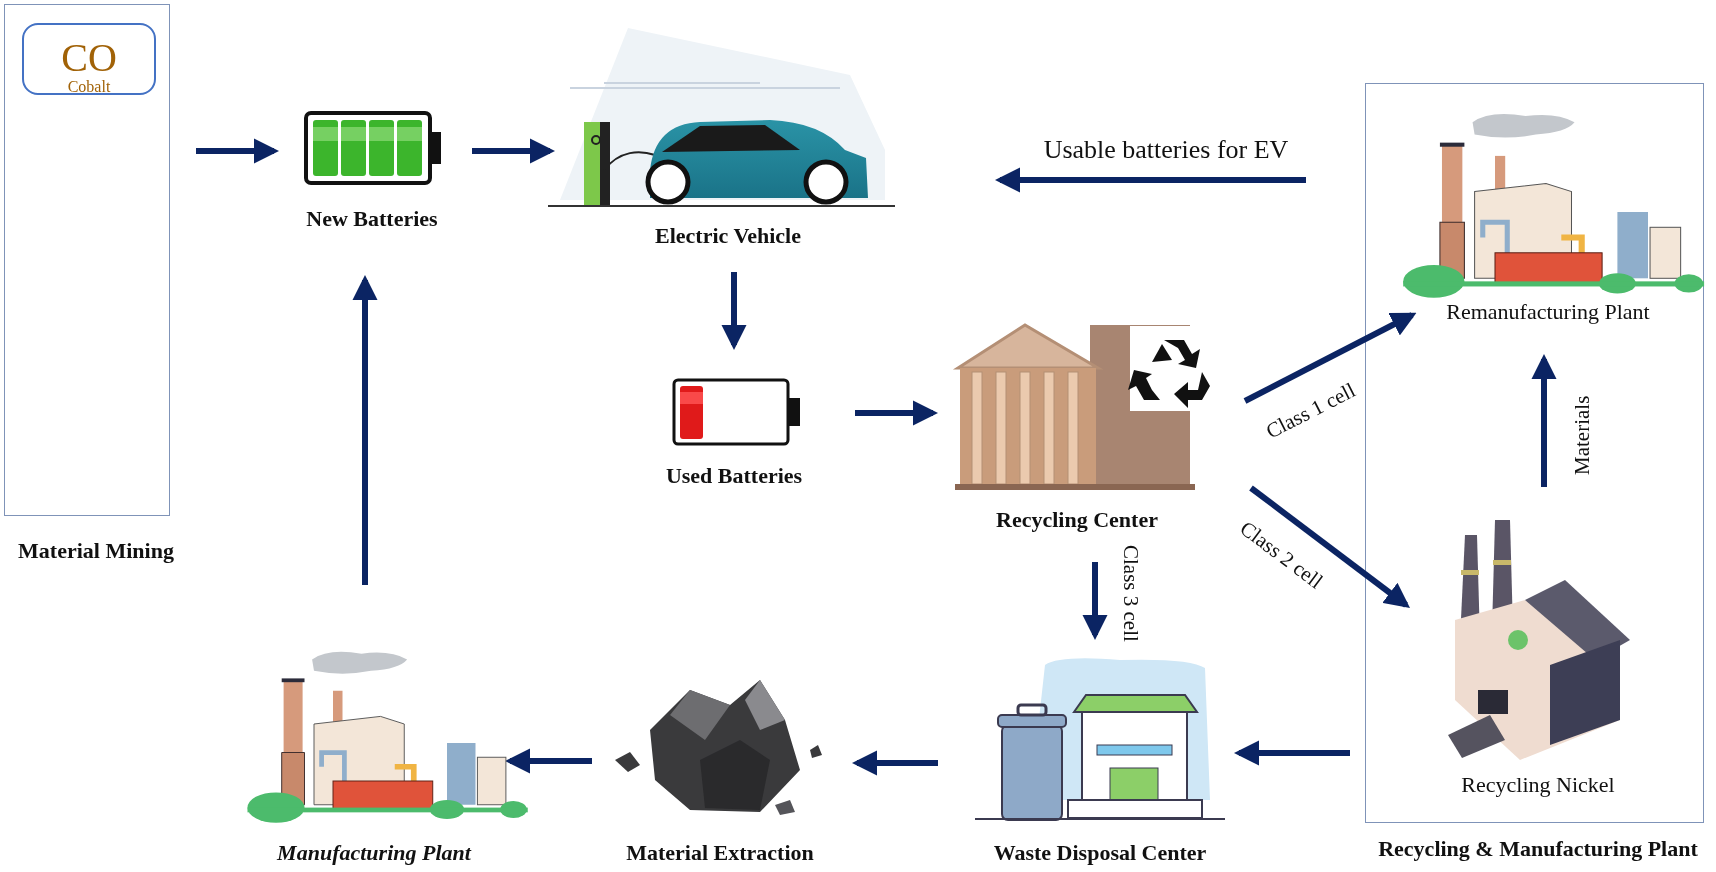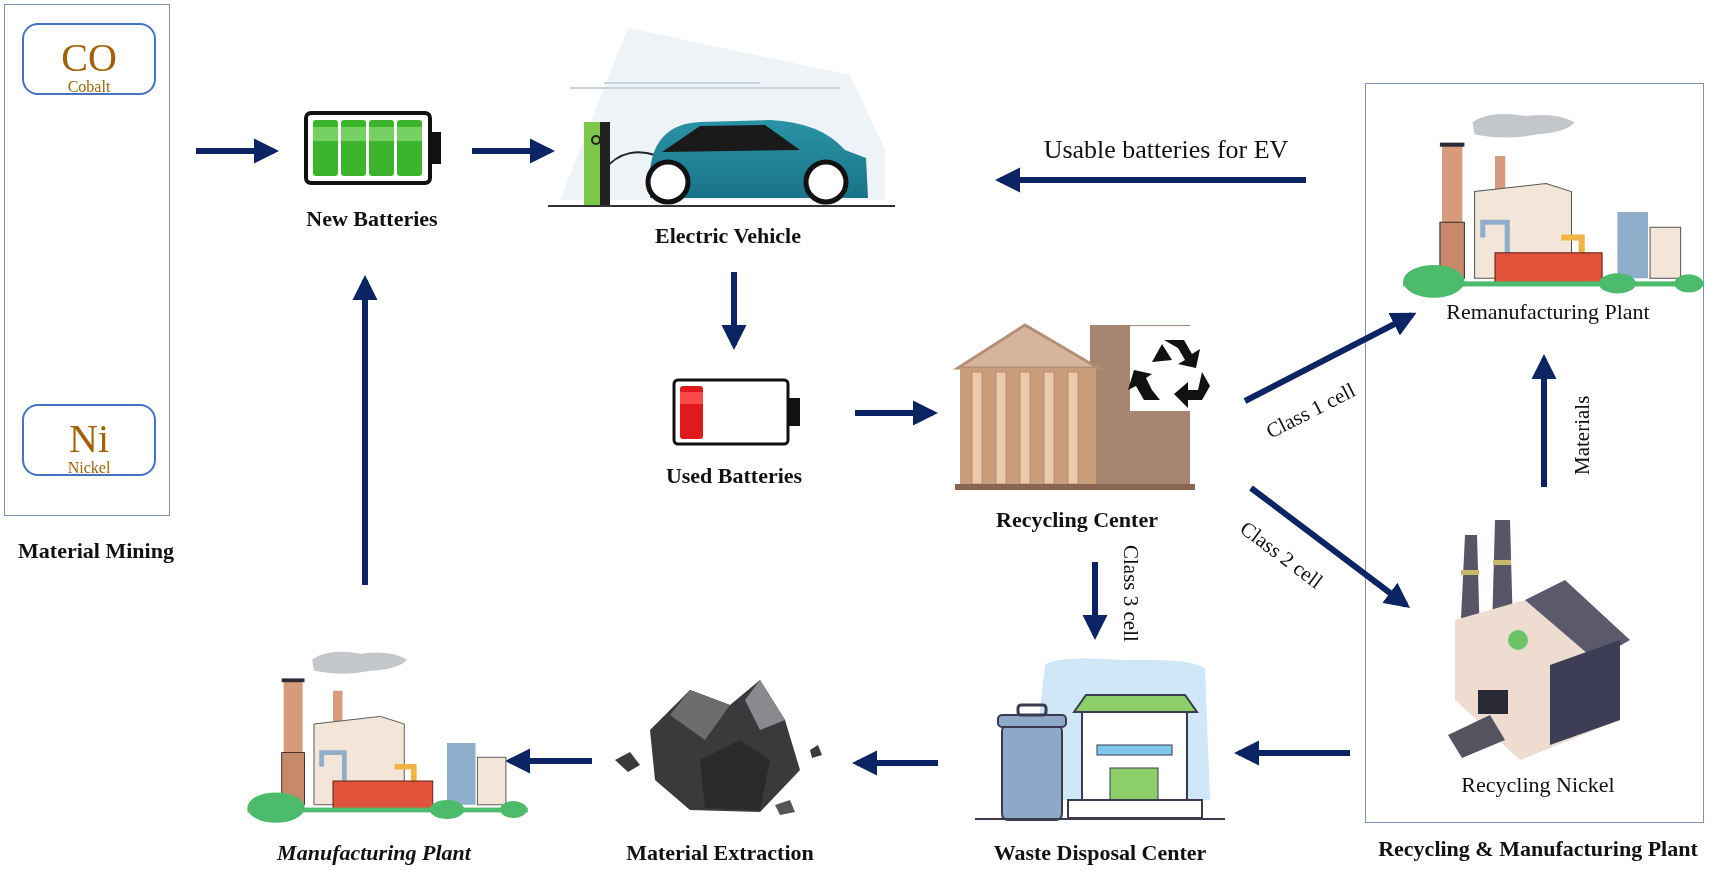--- a/index.html
+++ b/index.html
@@ -17,24 +17,20 @@
   .rot { position: absolute; font-size: 21px; white-space: nowrap; transform-origin: left top; }
 </style>
 </head>
 <body>
 
 <div class="abs mining-box">
   <div class="element" style="top:18px">
     <span class="sym">CO</span>
     <span class="nm">Cobalt</span>
   </div>
-  <div class="element" style="top:399px">
-    <span class="sym">Ni</span>
-    <span class="nm">Nickel</span>
-  </div>
 </div>
 <div class="label-bold" style="left:96px; top:538px;">Material Mining</div>
 
 <div class="abs group-box"></div>
 
 <svg class="overlay" width="1716" height="872" viewBox="0 0 1716 872">
   <defs>
     <marker id="ah" viewBox="0 0 10 10" refX="8" refY="5" markerWidth="4.2" markerHeight="4.2" orient="auto">
       <path d="M0,0 L10,5 L0,10 z" fill="#0b2463"></path>
     </marker>

